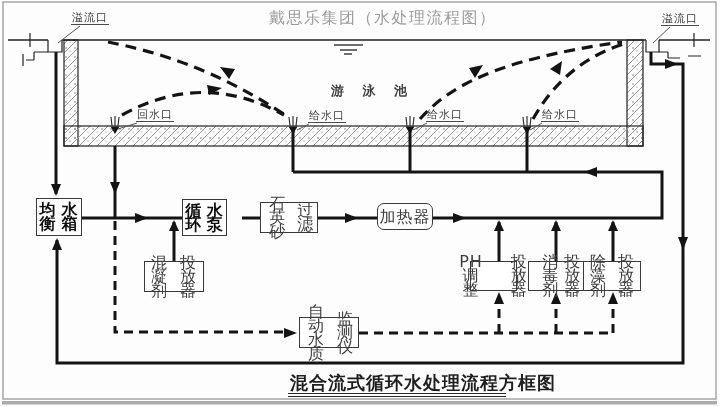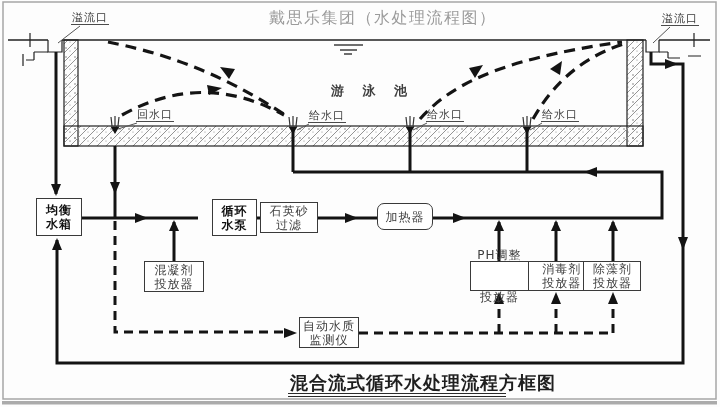--- a/index.html
+++ b/index.html
@@ -4,23 +4,23 @@
 <style>
   html,body{margin:0;padding:0;background:#e8e8e8;}
   #stage{
     position:relative;width:720px;height:407px;background:#fdfdfd;
     font-family:"DejaVu Sans","Liberation Sans",sans-serif;
     overflow:hidden;
   }
   svg{position:absolute;left:0;top:0;}
   .box{
     position:absolute;box-sizing:border-box;background:#fff;
-    border:1.3px solid #3a3a3a;display:flex;flex-direction:column;
+    border:1.3px solid #3a3a3a;display:flex;flex-direction:row;
     align-items:center;justify-content:center;
-    font-size:12px;line-height:14px;color:#3c3c3c;text-align:center;
+    font-size:16px;line-height:14px;color:#3c3c3c;text-align:center;
     letter-spacing:1px;
   }
   .box.bold{font-weight:bold;color:#101010;}
   .port-label{
     position:absolute;font-size:11px;line-height:13px;color:#3a3a3a;
     border-bottom:1px solid #4a4a4a;padding:0 1px;letter-spacing:1px;white-space:nowrap;
   }
   .title{
     position:absolute;left:269px;top:8px;font-size:16px;color:#9b9b9b;
     letter-spacing:1.5px;white-space:nowrap;
@@ -145,36 +145,36 @@
   <div class="port-label" style="left:661px;top:12px;">溢流口</div>
   <div class="port-label" style="left:136px;top:108px;">回水口</div>
   <div class="port-label" style="left:308px;top:109px;">给水口</div>
   <div class="port-label" style="left:426px;top:108px;">给水口</div>
   <div class="port-label" style="left:541px;top:108px;">给水口</div>
 
   <div class="box bold" style="left:36px;top:198px;width:46px;height:38px;">
     <span>均衡</span>
     <span>水箱</span>
   </div>
-  <div class="box bold" style="left:212px;top:199px;width:45px;height:37px;">
+  <div class="box bold" style="left:182px;top:199px;width:45px;height:37px;">
     <span>循环</span>
     <span>水泵</span>
   </div>
   <div class="box" style="left:260px;top:202px;width:58px;height:31px;">
     <span>石英砂</span>
     <span>过滤</span>
   </div>
   <div class="box" style="left:377px;top:203px;width:56px;height:27px;border-radius:7px;">
     <span>加热器</span>
   </div>
   <div class="box" style="left:144px;top:261px;width:60px;height:31px;">
     <span>混凝剂</span>
     <span>投放器</span>
   </div>
-  <div class="box" style="left:470px;top:261px;width:59px;height:30px;gap:28px;">
+  <div class="box" style="left:470px;top:261px;width:47px;height:30px;gap:28px;">
     <span>PH调整</span>
     <span>投放器</span>
   </div>
   <div class="box" style="left:527.7px;top:261px;width:57px;height:30px;padding-left:11px;">
     <span>消毒剂</span>
     <span>投放器</span>
   </div>
   <div class="box" style="left:583.4px;top:261px;width:58px;height:30px;">
     <span>除藻剂</span>
     <span>投放器</span>

